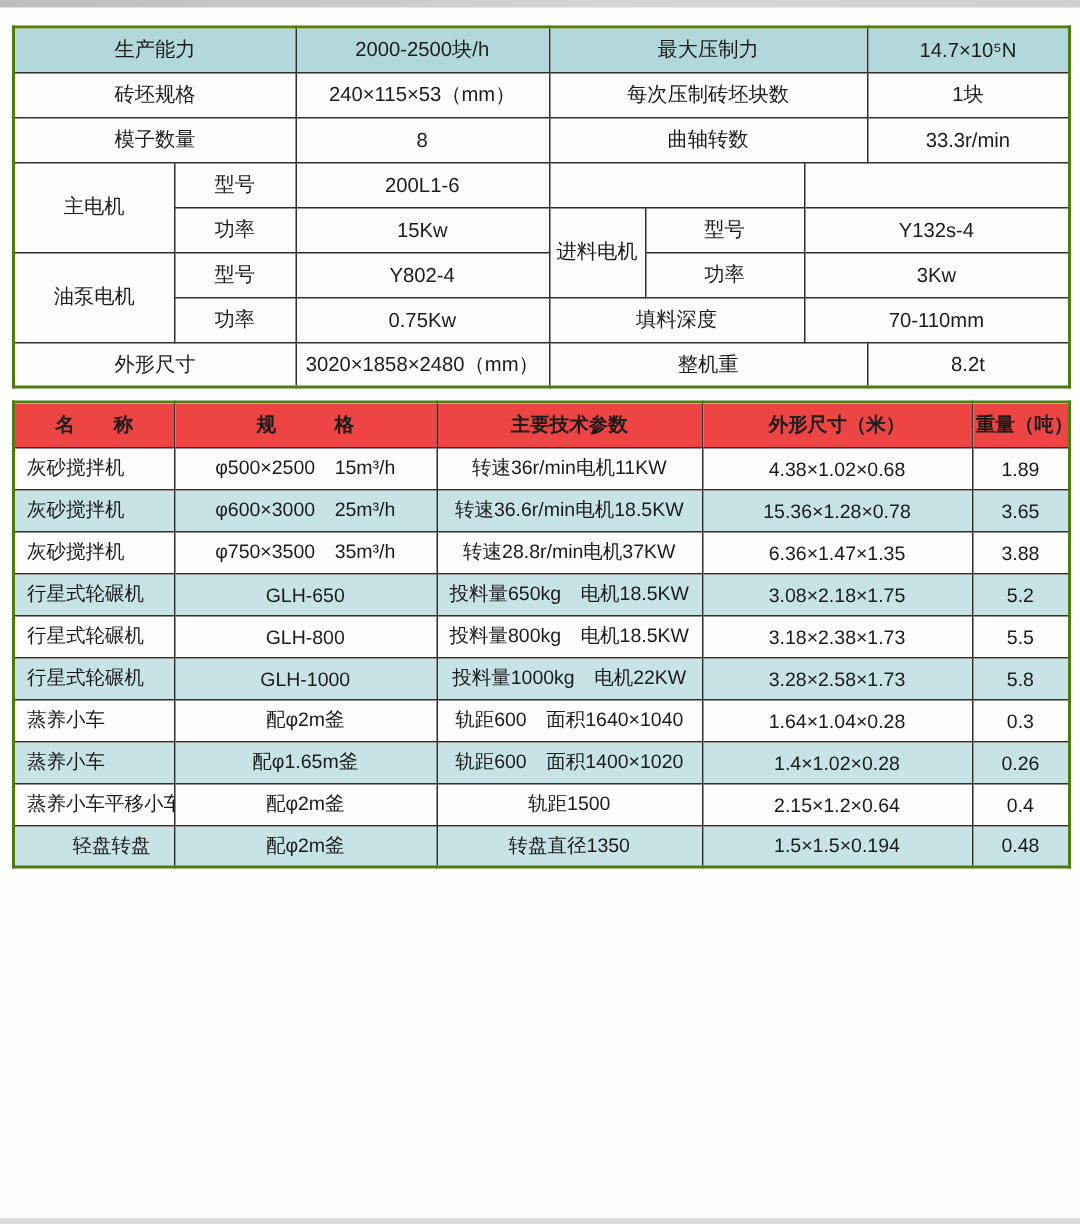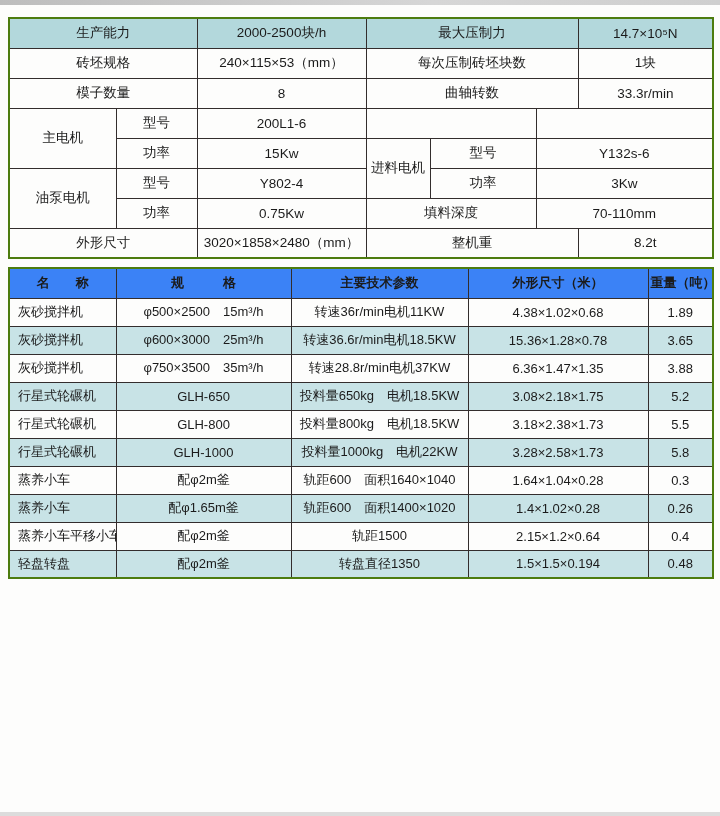--- a/index.html
+++ b/index.html
@@ -52,21 +52,21 @@
     padding:0 2px;
     overflow:hidden;
     white-space:nowrap;
     font-weight:400;
     color:#1b1b1b;
   }
   table{border:2px solid #4d7c0f;}
   #tech-table tr{height:30px;}
   #tech-table tr.hdr td{background:#b3d8dc;}
   #equip-table thead tr{height:30px;}
-  #equip-table thead td{background:#3b82f6;font-weight:700;}
+  #equip-table thead td{background:#ef4444;font-weight:700;}
   #equip-table tbody tr{height:28px;}
   #equip-table tbody tr:nth-child(even) td{background:#c8e3e6;}
   #tech-table td{font-size:13.5px;}
 </style>
 </head>
 <body>
 
 <div class="scan-strip-top"></div>
 
 <div class="page">
@@ -107,21 +107,21 @@
         <td>型号</td>
         <td>200L1-6</td>
         <td colspan="2"></td>
         <td colspan="2"></td>
       </tr>
       <tr>
         <td>功率</td>
         <td>15Kw</td>
         <td rowspan="2">进料电机</td>
         <td>型号</td>
-        <td colspan="2">Y132s-6</td>
+        <td colspan="2">Y132s-4</td>
       </tr>
       <tr>
         <td rowspan="2">油泵电机</td>
         <td>型号</td>
         <td>Y802-4</td>
         <td>功率</td>
         <td colspan="2">3Kw</td>
       </tr>
       <tr>
         <td>功率</td>
@@ -214,21 +214,21 @@
         <td>0.26</td>
       </tr>
       <tr>
         <td style="text-align:right;padding-left:8px">蒸养小车平移小车</td>
         <td>配φ2m釜</td>
         <td>轨距1500</td>
         <td>2.15×1.2×0.64</td>
         <td>0.4</td>
       </tr>
       <tr>
-        <td style="text-align:left;padding-left:8px">轻盘转盘</td>
+        <td style="text-align:center;padding-left:25px">轻盘转盘</td>
         <td>配φ2m釜</td>
         <td>转盘直径1350</td>
         <td>1.5×1.5×0.194</td>
         <td>0.48</td>
       </tr>
     </tbody>
   </table>
 
 </div>
 

